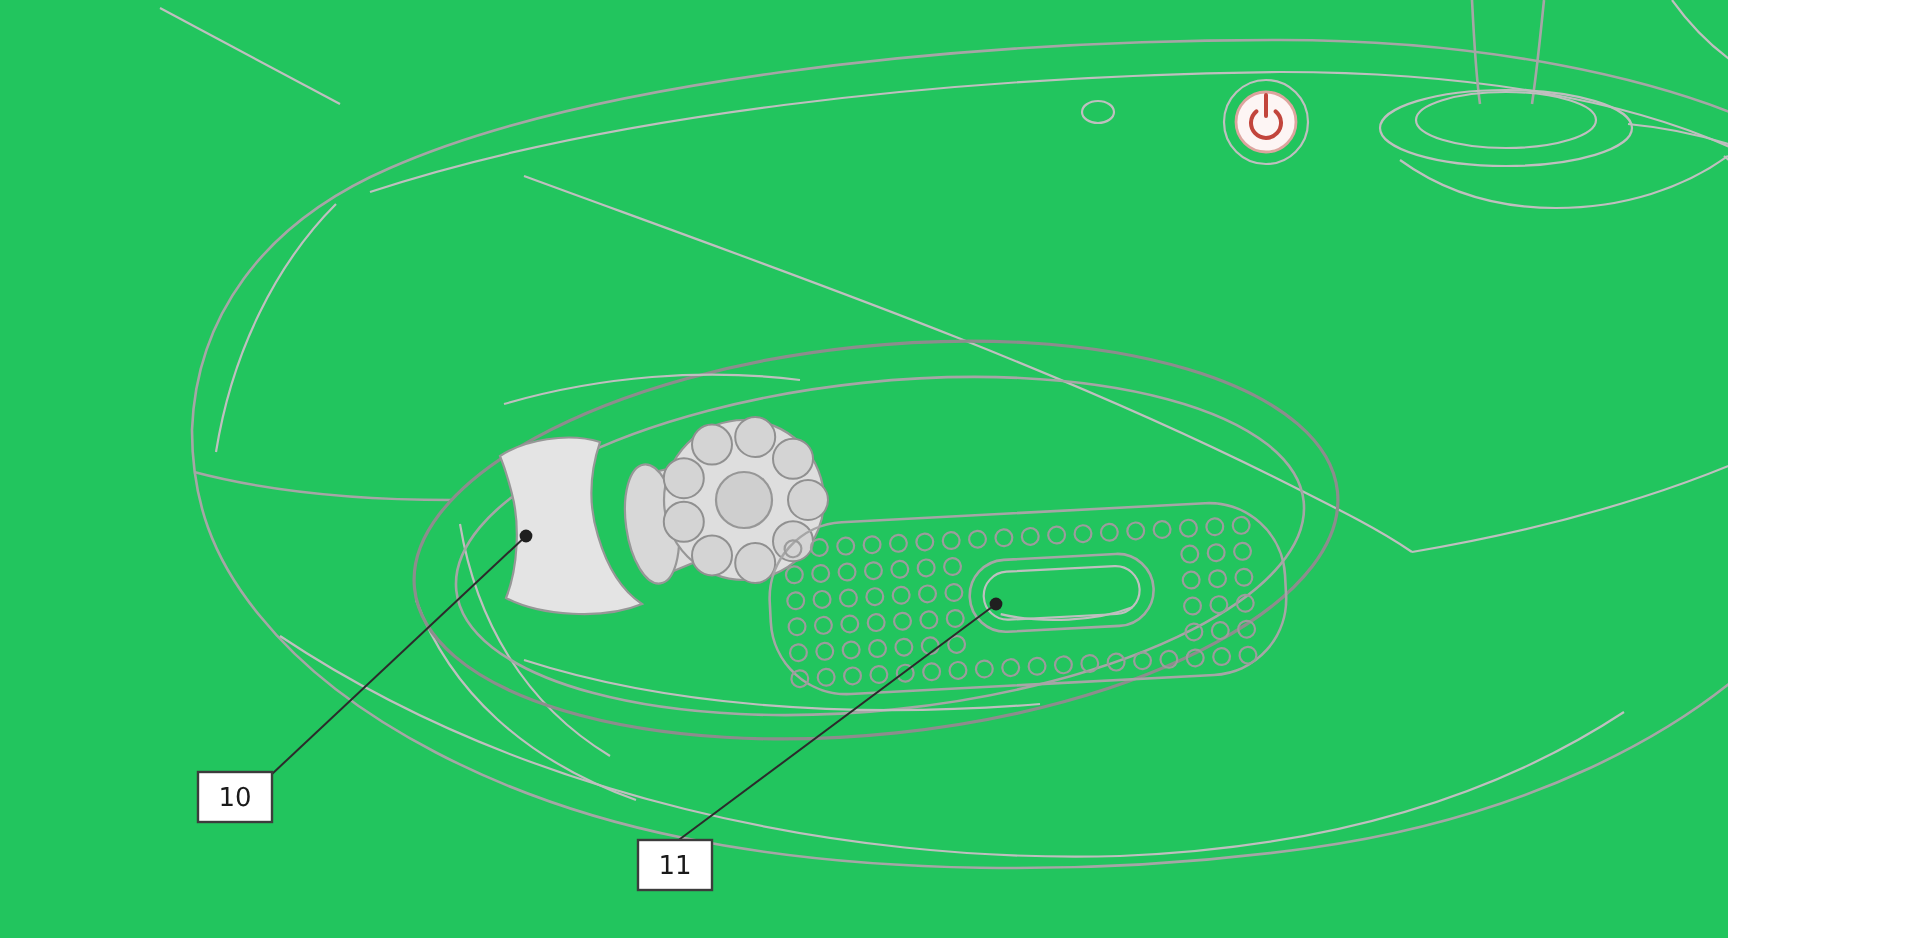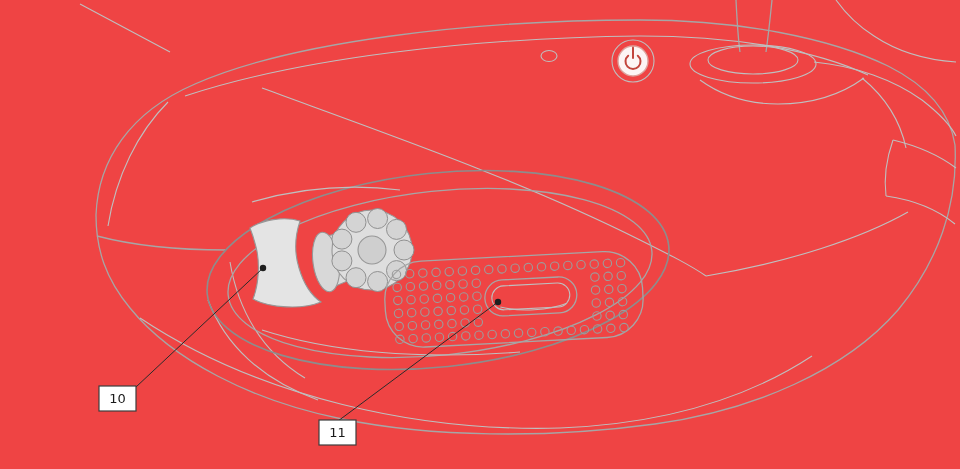--- a/index.html
+++ b/index.html
@@ -1,16 +1,16 @@
 <!DOCTYPE html>
 <html><head>
 <meta charset="utf-8">
 <style>
   html,body{margin:0;padding:0;background:#ffffff;}
-  .stage{position:relative;width:960px;height:469px;background:#ef4444;overflow:hidden;
+  .stage{position:relative;width:864px;height:469px;background:#22c55e;overflow:hidden;
          font-family:"DejaVu Sans", sans-serif;}
   svg{display:block;}
   .thin{fill:none;stroke:#bfbfbf;stroke-width:1.1;}
   .mid{fill:none;stroke:#a6a6a6;stroke-width:1.3;}
   .dark{fill:none;stroke:#8d8d8d;stroke-width:1.6;}
   .part-fill{stroke:#979797;stroke-width:1.1;}
   .hole{fill:none;stroke:#9c9c9c;stroke-width:1.1;}
   .callout-line{stroke:#2b2b2b;stroke-width:1;}
   .callout-dot{fill:#1f1f1f;stroke:none;}
   .callout-box{fill:#ffffff;stroke:#3c3c3c;stroke-width:1.2;}

